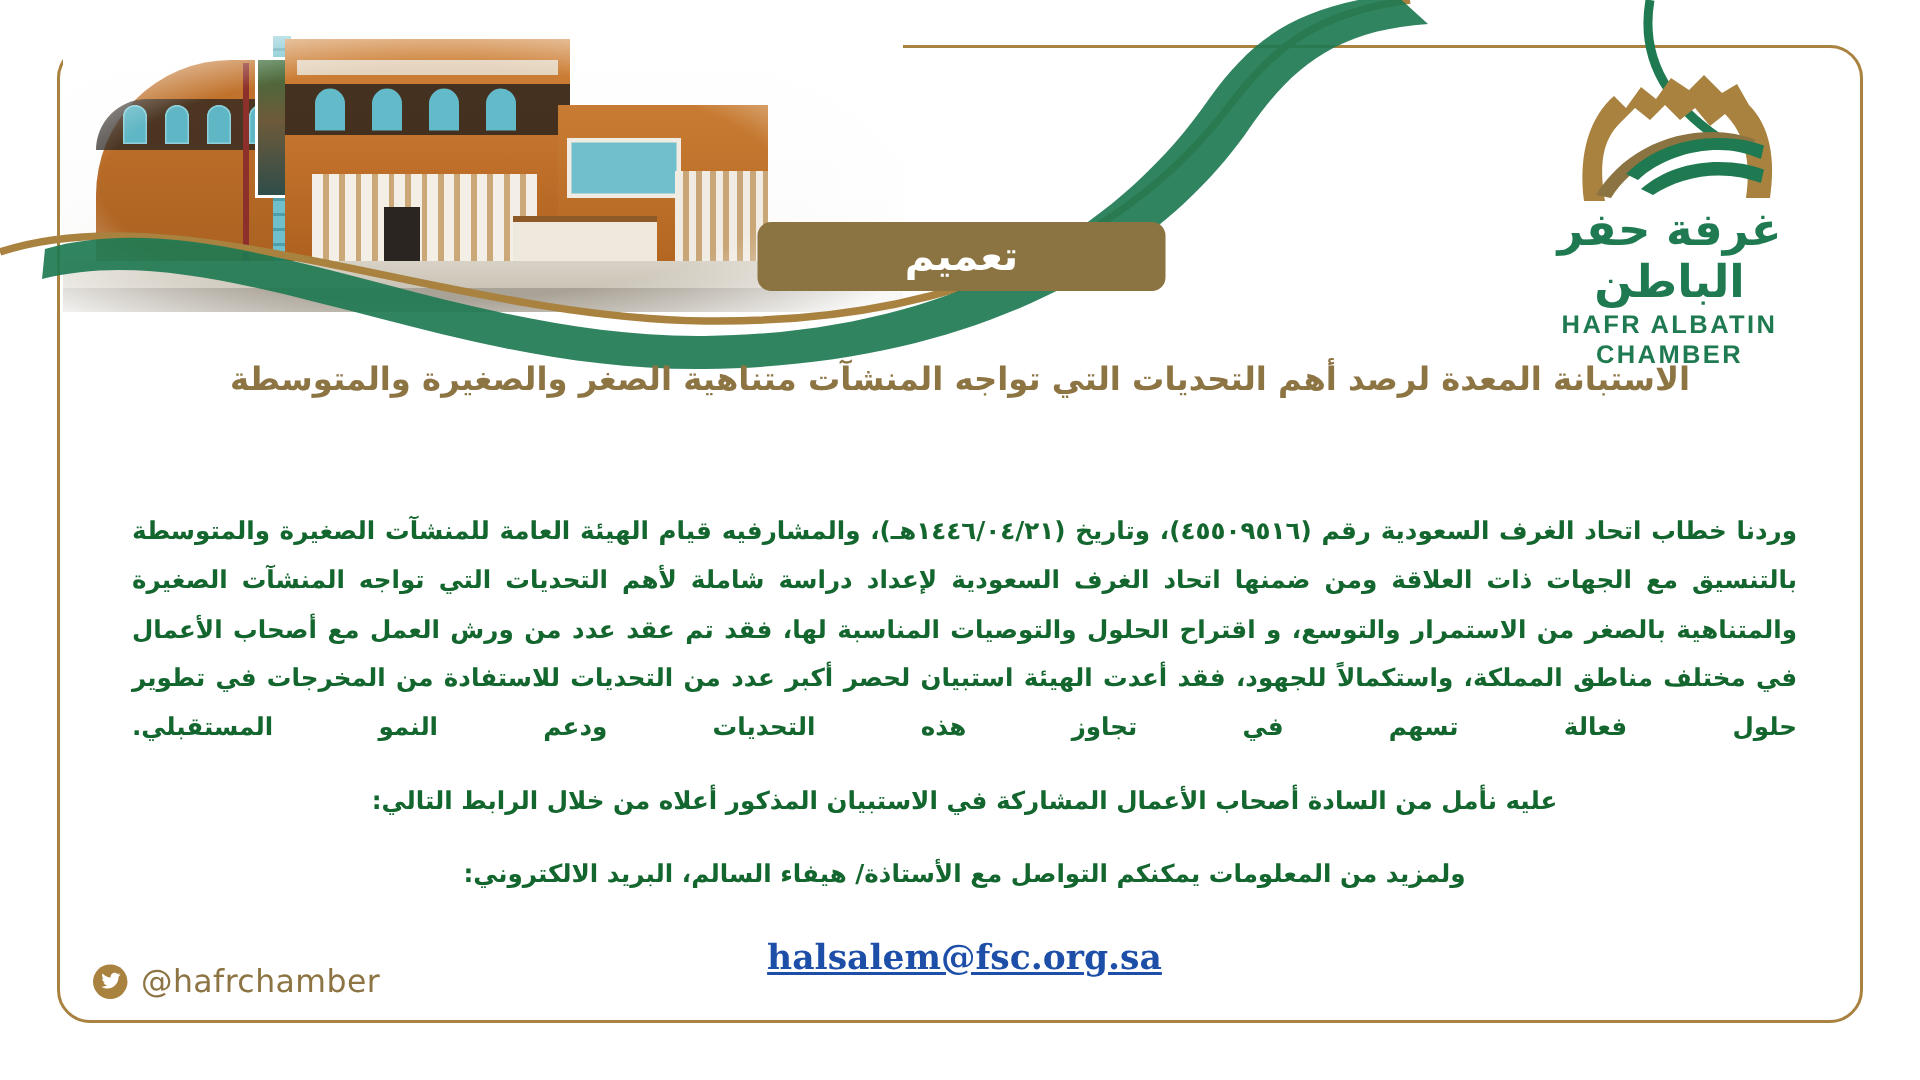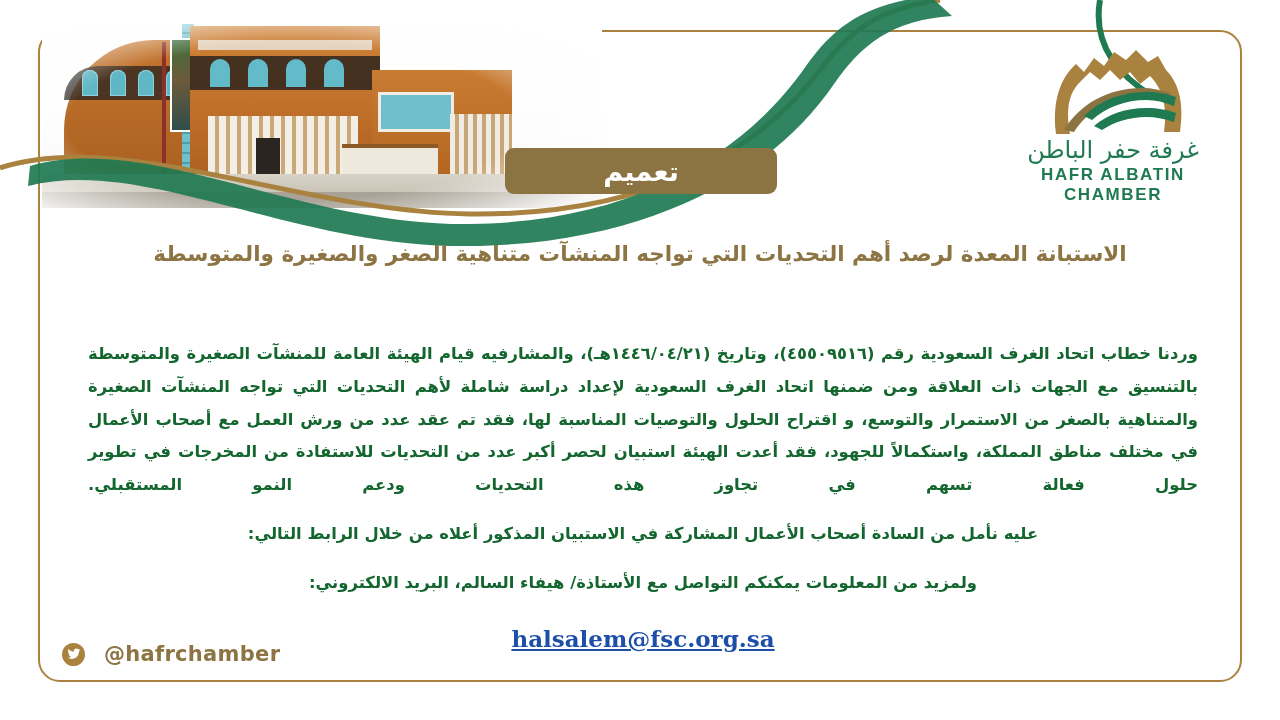--- a/index.html
+++ b/index.html
@@ -94,21 +94,21 @@
     background:radial-gradient(ellipse at 45% 55%, rgba(255,255,255,0) 52%, rgba(255,255,255,.92) 84%);
   }
 
   
   .swoosh{position:absolute;left:0;top:0;width:1280px;height:250px;pointer-events:none;}
 
   
   .logo{position:absolute;right:62px;top:42px;width:210px;height:150px;text-align:center;}
   .logo svg{display:block;margin:0 auto;}
   .logo-ar{
-    font-size:24px;font-weight:normal;color:#1f7a52;letter-spacing:1px;margin-top:-2px;
+    font-size:30px;font-weight:bold;color:#1f7a52;letter-spacing:1px;margin-top:-2px;
     font-family:"DejaVu Sans","Liberation Sans",sans-serif;
   }
   .logo-en{
     font-size:17px;font-weight:bold;color:#1f7a52;letter-spacing:1.6px;margin-top:1px;
     font-family:"Liberation Sans",sans-serif;
   }
 
   
   .badge{
     position:absolute;left:505px;top:148px;width:272px;height:46px;
@@ -141,21 +141,21 @@
   .link-line{text-align:center;margin-top:2px;}
   a.link{
     color:#1f5fbf;text-decoration:underline;font-weight:bold;
     font-size:17px;direction:ltr;unicode-bidi:embed;display:inline-block;
     font-family:"DejaVu Serif","Liberation Serif",serif;
   }
   a.link.mail{color:#1e4fa8;font-size:23px;}
 
   
   .social{
-    position:absolute;left:62px;bottom:54px;display:flex;align-items:center;gap:19px;direction:ltr;font-weight:bold;
+    position:absolute;left:62px;bottom:54px;display:flex;align-items:center;gap:9px;direction:ltr;
   }
   .tw-circle{
     width:23px;height:23px;border-radius:50%;background:#a9823f;
     display:flex;align-items:center;justify-content:center;
   }
   .handle{
     color:#8d7443;font-size:21px;letter-spacing:.3px;
     font-family:"DejaVu Sans","Liberation Sans",sans-serif;
   }
 </style>

